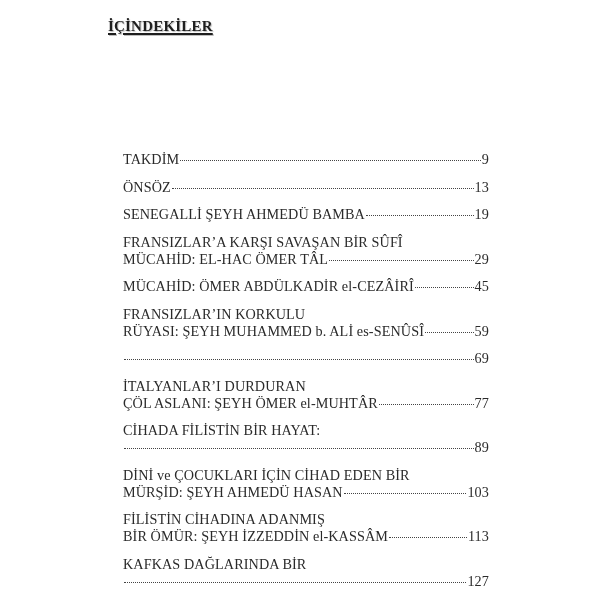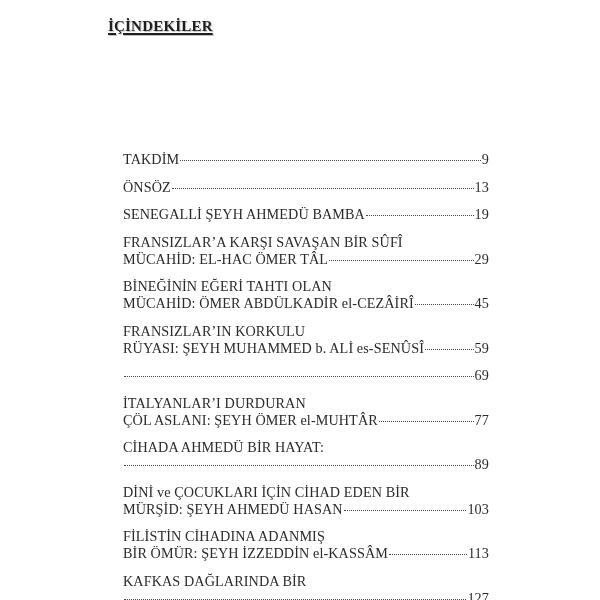--- a/index.html
+++ b/index.html
@@ -99,21 +99,20 @@
   <div class="entry">
     <span class="line1">FRANSIZLAR’A KARŞI SAVAŞAN BİR SÛFÎ</span>
     <div class="last">
       <span class="text">MÜCAHİD: EL-HAC ÖMER TÂL</span>
       <span class="dots"></span>
       <span class="page">29</span>
     </div>
   </div>
 
   <div class="entry">
-    <span class="line1">BİNEĞİNİN EĞERİ TAHTI OLAN</span>
     <div class="last">
       <span class="text">MÜCAHİD: ÖMER ABDÜLKADİR el-CEZÂİRÎ</span>
       <span class="dots"></span>
       <span class="page">45</span>
     </div>
   </div>
 
   <div class="entry">
     <span class="line1">FRANSIZLAR’IN KORKULU</span>
     <div class="last">
@@ -133,21 +132,21 @@
   <div class="entry">
     <span class="line1">İTALYANLAR’I DURDURAN</span>
     <div class="last">
       <span class="text">ÇÖL ASLANI: ŞEYH ÖMER el-MUHTÂR</span>
       <span class="dots"></span>
       <span class="page">77</span>
     </div>
   </div>
 
   <div class="entry">
-    <span class="line1">CİHADA AHMEDÜ BİR HAYAT:</span>
+    <span class="line1">CİHADA FİLİSTİN BİR HAYAT:</span>
     <div class="last">
       <span class="dots"></span>
       <span class="page">89</span>
     </div>
   </div>
 
   <div class="entry">
     <span class="line1">DİNİ ve ÇOCUKLARI İÇİN CİHAD EDEN BİR</span>
     <div class="last">
       <span class="text">MÜRŞİD: ŞEYH AHMEDÜ HASAN</span>

